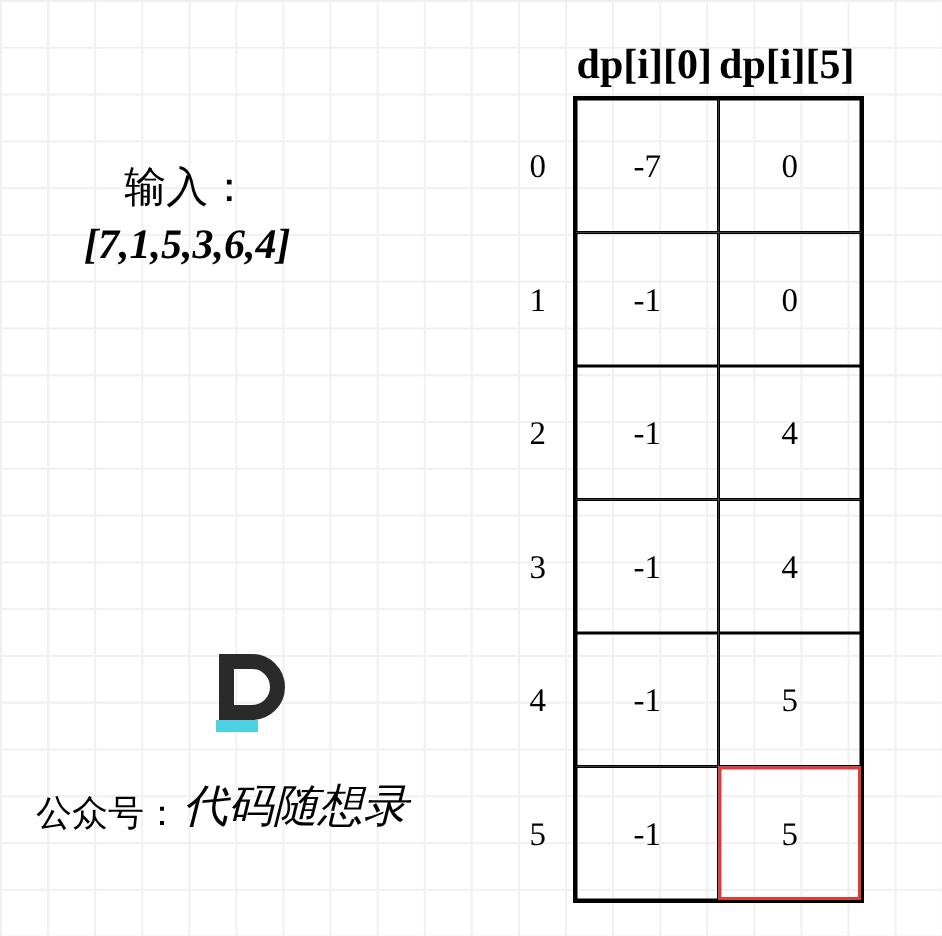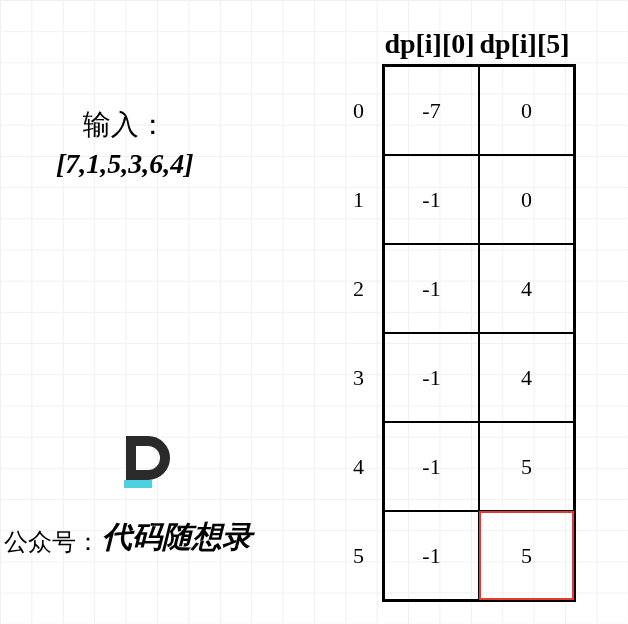--- a/index.html
+++ b/index.html
@@ -86,21 +86,21 @@
       justify-content: center;
       font-size: 22px;
     }
     .cell.highlight {
       border: 2px solid #e53935;
       position: relative;
       z-index: 2;
     }
     .logo-block {
       position: absolute;
-      left: 4px;
+      left: 24px;
       top: 480px;
       display: flex;
       align-items: flex-end;
     }
     .logo-d {
       position: absolute;
       left: 122px;
       top: -44px;
       width: 46px;
       height: 46px;
@@ -123,21 +123,21 @@
     }
     .credit-label {
       font-size: 24px;
       font-family: "SimSun", serif;
       margin-top: 46px;
     }
     .credit-name {
       font-size: 30px;
       font-family: "KaiTi", "STKaiti", cursive;
       font-style: italic;
-      font-weight: bold;
+      font-weight: normal;
       margin-left: 2px;
       margin-top: 30px;
     }
   </style>
 </head>
 <body>
 <div class="grid-bg"></div>
 <div class="content">
 
 <div class="input-block">

